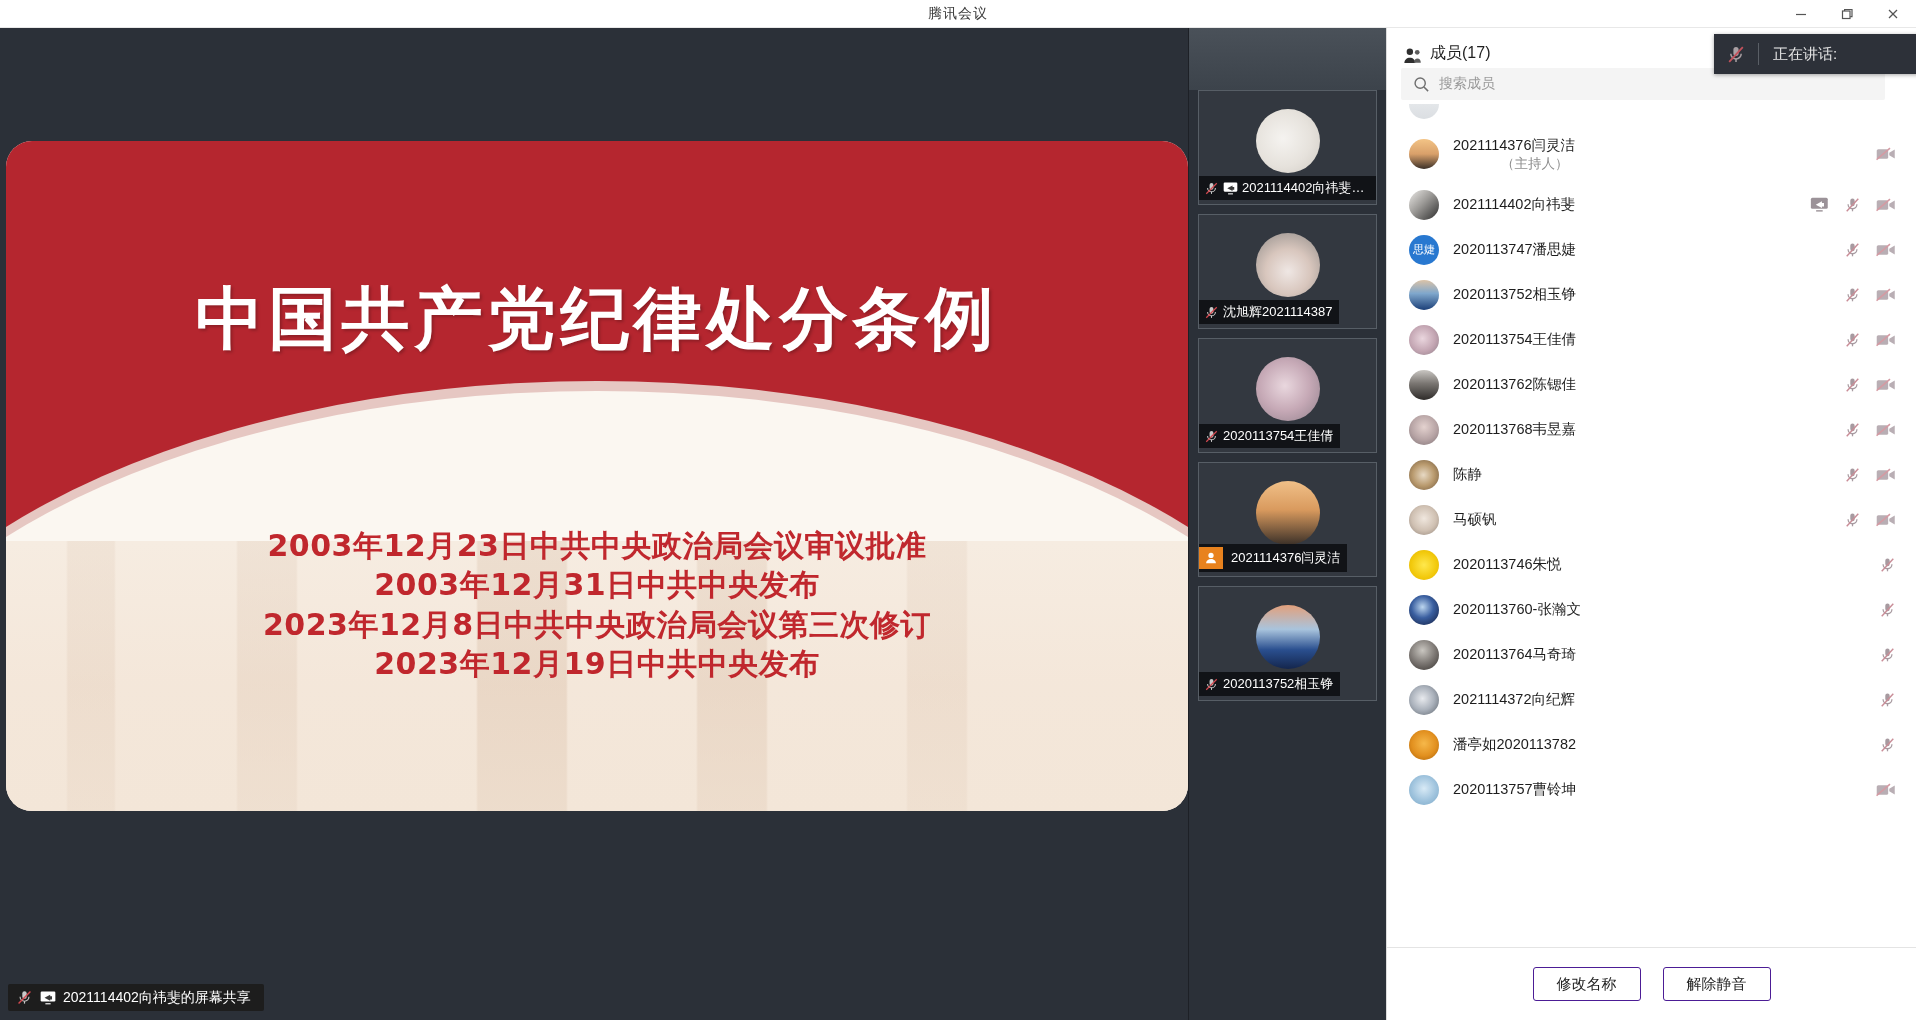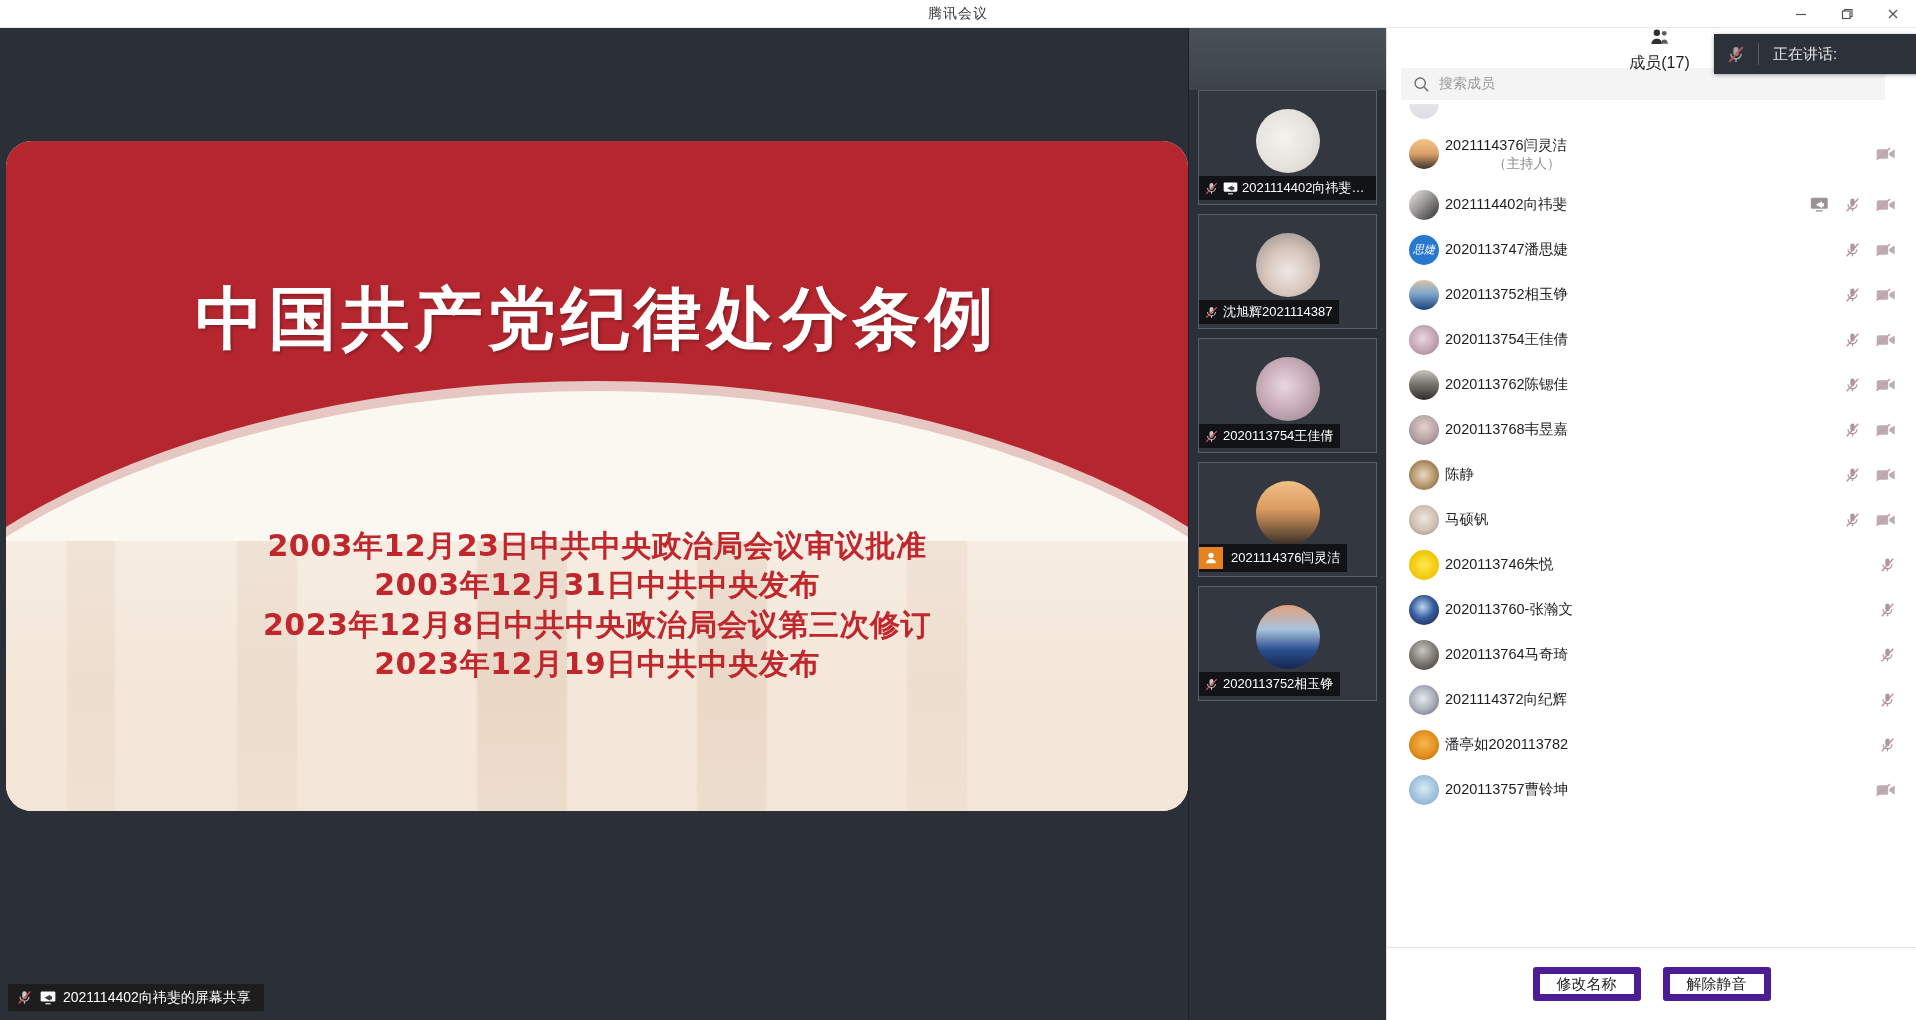--- a/index.html
+++ b/index.html
@@ -119,22 +119,22 @@
   }
   .tile .label .nm { overflow: hidden; text-overflow: ellipsis; }
   .tile .label.host-l { padding-left: 0; }
 
   
   #panel {
     position: absolute; left: 1386px; top: 28px; width: 530px; height: 992px;
     background: #ffffff; border-left: 1px solid #dcdcdc;
   }
   #panel-head {
-    position: relative; height: 36px; display: flex; align-items: center;
-    padding-left: 16px; gap: 8px; flex-direction: column;
+    position: relative; height: 36px; display: flex; align-items: flex-end;
+    padding-left: 16px; gap: 8px;
   }
   #panel-head .ptitle { font-size: 16px; color: #1f1f1f; }
   #hamburger {
     position: absolute; right: 8px; top: 8px; width: 22px; height: 20px;
     display: flex; flex-direction: column; justify-content: center; gap: 4px;
   }
   #hamburger i { display: block; height: 2px; background: #2a2a2a; }
 
   #speaking-banner {
     position: absolute; left: 1714px; top: 34px; width: 252px; height: 40px;
@@ -157,39 +157,39 @@
     position: absolute; left: 0; top: 76px; right: 0; bottom: 72px;
     overflow: hidden; border-bottom: 1px solid #e4e4e4;
   }
   #plist-inner { position: relative; top: -23px; }
   .prow {
     height: 45px; display: flex; align-items: center;
     padding: 0 22px 0 22px; position: relative;
   }
   .prow .pav {
     width: 30px; height: 30px; border-radius: 50%;
-    flex: 0 0 30px; margin-right: 6px; background-size: cover;
+    flex: 0 0 30px; margin-right: 14px; background-size: cover;
     display: flex; align-items: center; justify-content: center;
-    font-size: 12px; color: #fff; font-style: italic;
+    font-size: 12px; color: #fff;
   }
   .prow .pname { font-size: 14.5px; color: #1d1d1d; line-height: 1.3; }
   .prow .pname .sub { color: #8d8d8d; font-size: 13.5px; display: block; margin-left: 48px; }
   .prow.tall { height: 56px; }
   .prow .picons {
     position: absolute; right: 20px; top: 0; height: 100%;
     display: flex; align-items: center; gap: 15px;
   }
 
   #panel-foot {
     position: absolute; left: 0; right: 0; bottom: 0; height: 72px;
     display: flex; align-items: center; justify-content: center; gap: 22px;
     background: #ffffff;
   }
   .fbtn {
-    min-width: 108px; height: 34px; border: 7px solid #4c1d95;
+    min-width: 108px; height: 34px; border: 1px solid #4c1d95;
     background: #fff; border-radius: 3px; font-size: 15px; color: #1f1f1f;
     display: flex; align-items: center; justify-content: center;
     font-family: "Liberation Sans", sans-serif;
   }
 
   
   .ico { display: inline-block; line-height: 0; }
   svg { display: block; }
 </style>
 </head>

